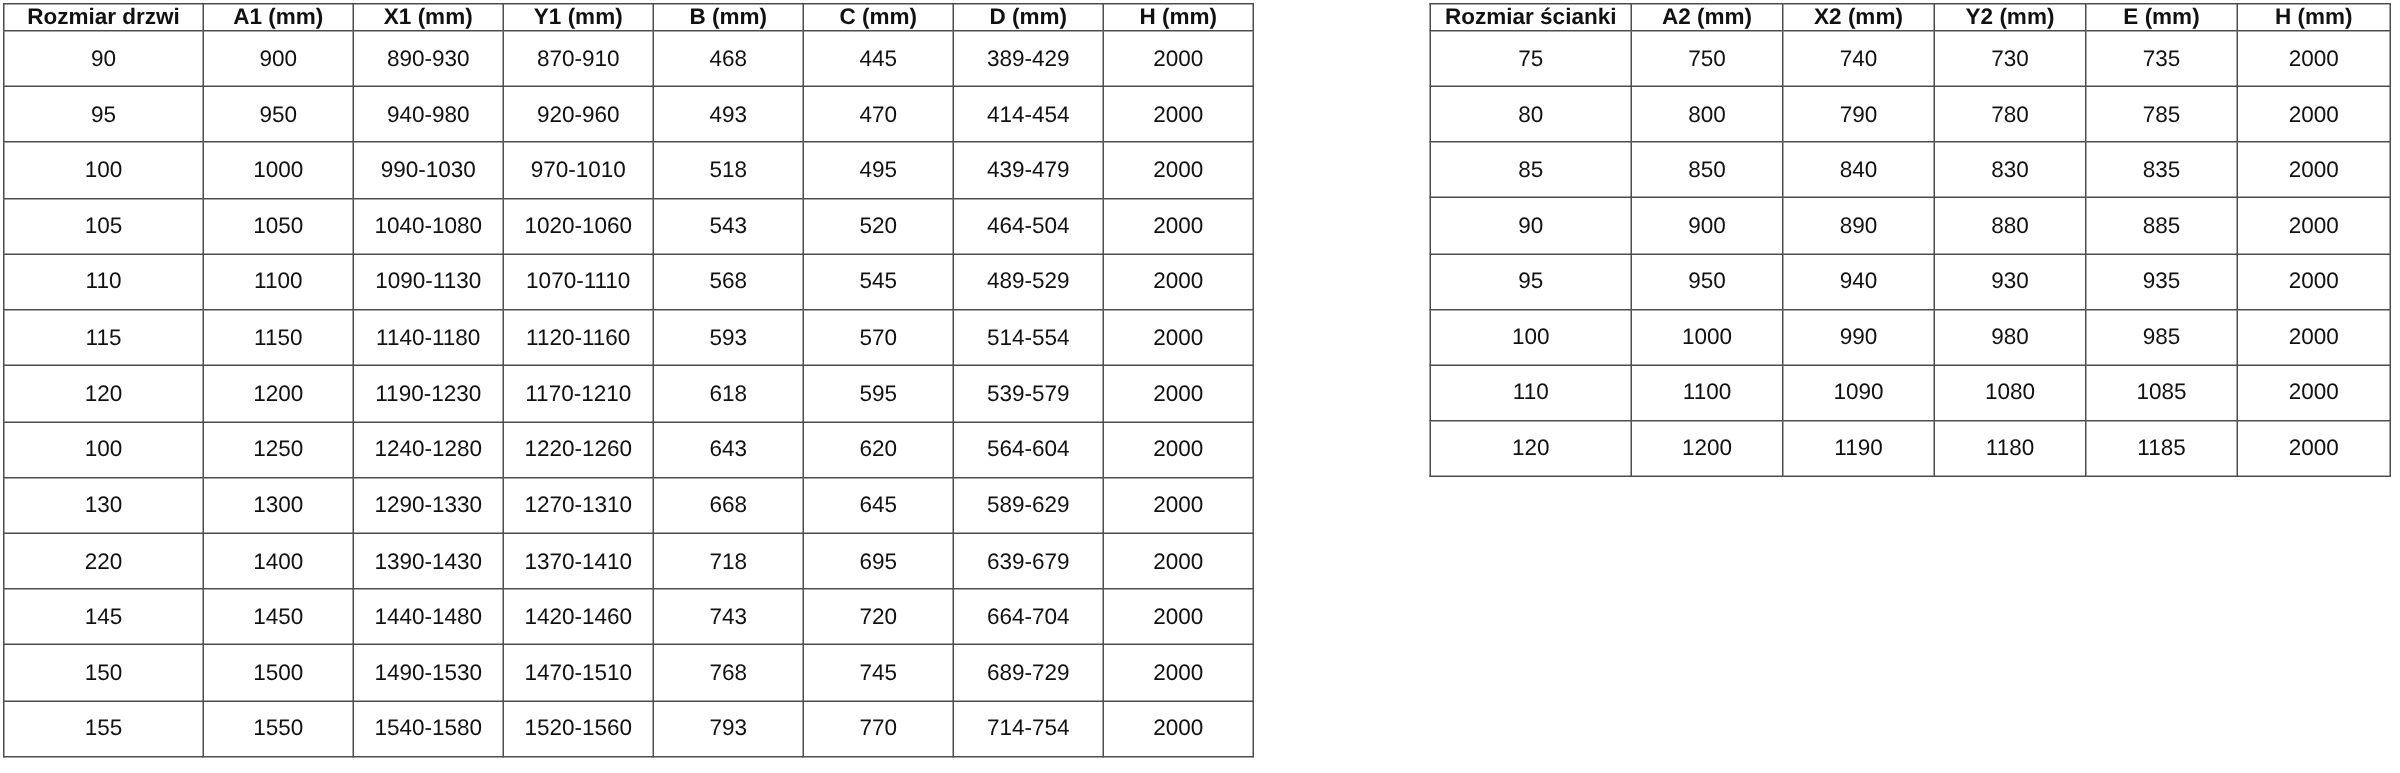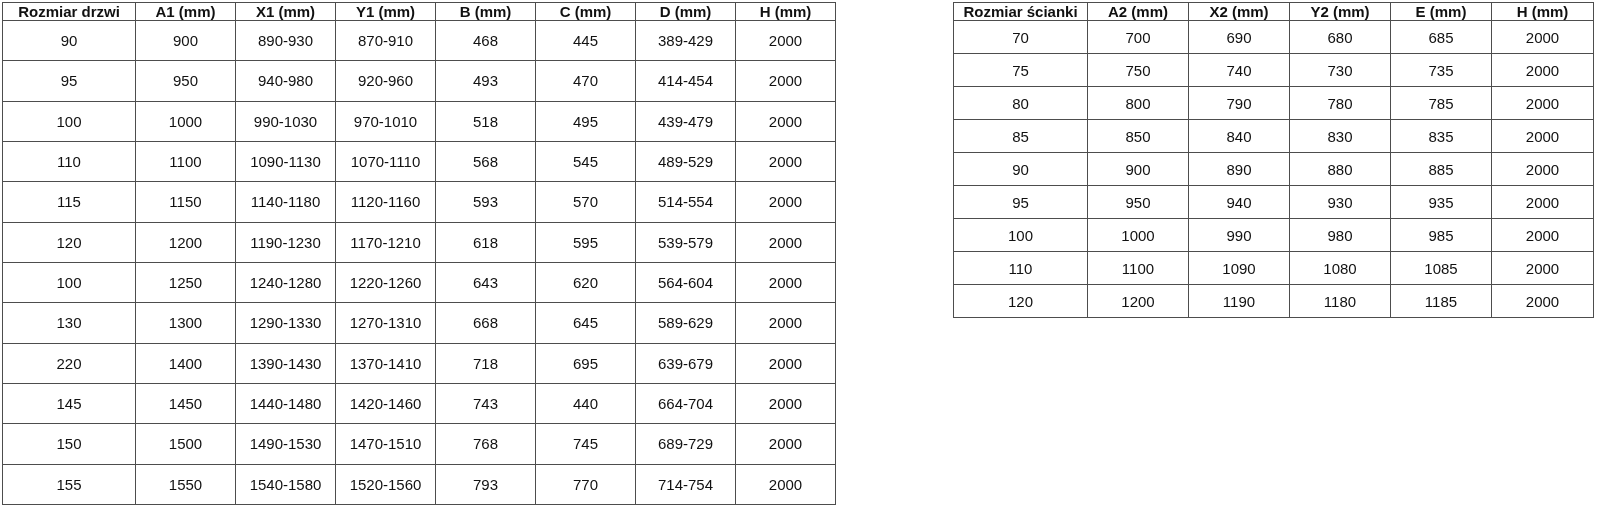--- a/index.html
+++ b/index.html
@@ -91,20 +91,30 @@
           <td>100</td>
           <td>1000</td>
           <td>990-1030</td>
           <td>970-1010</td>
           <td>518</td>
           <td>495</td>
           <td>439-479</td>
           <td>2000</td>
         </tr>
         <tr>
+          <td>105</td>
+          <td>1050</td>
+          <td>1040-1080</td>
+          <td>1020-1060</td>
+          <td>543</td>
+          <td>520</td>
+          <td>464-504</td>
+          <td>2000</td>
+        </tr>
+        <tr>
           <td>110</td>
           <td>1100</td>
           <td>1090-1130</td>
           <td>1070-1110</td>
           <td>568</td>
           <td>545</td>
           <td>489-529</td>
           <td>2000</td>
         </tr>
         <tr>
@@ -156,21 +166,21 @@
           <td>695</td>
           <td>639-679</td>
           <td>2000</td>
         </tr>
         <tr>
           <td>145</td>
           <td>1450</td>
           <td>1440-1480</td>
           <td>1420-1460</td>
           <td>743</td>
-          <td>440</td>
+          <td>720</td>
           <td>664-704</td>
           <td>2000</td>
         </tr>
         <tr>
           <td>150</td>
           <td>1500</td>
           <td>1490-1530</td>
           <td>1470-1510</td>
           <td>768</td>
           <td>745</td>
@@ -206,28 +216,20 @@
           <th>Rozmiar ścianki</th>
           <th>A2 (mm)</th>
           <th>X2 (mm)</th>
           <th>Y2 (mm)</th>
           <th>E (mm)</th>
           <th>H (mm)</th>
         </tr>
       </thead>
       <tbody>
         <tr>
-          <td>70</td>
-          <td>700</td>
-          <td>690</td>
-          <td>680</td>
-          <td>685</td>
-          <td>2000</td>
-        </tr>
-        <tr>
           <td>75</td>
           <td>750</td>
           <td>740</td>
           <td>730</td>
           <td>735</td>
           <td>2000</td>
         </tr>
         <tr>
           <td>80</td>
           <td>800</td>

